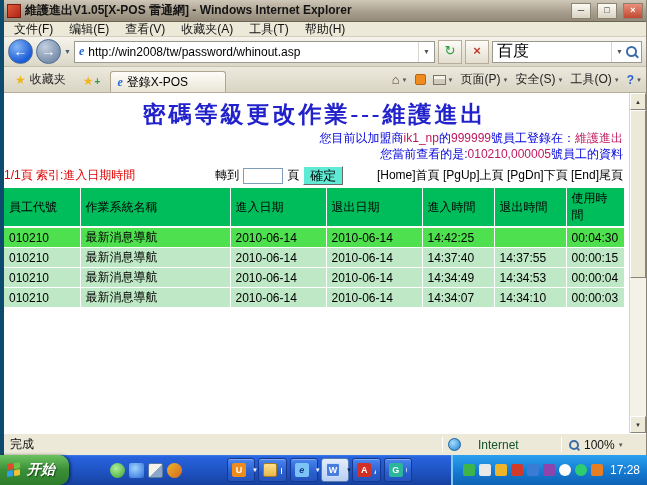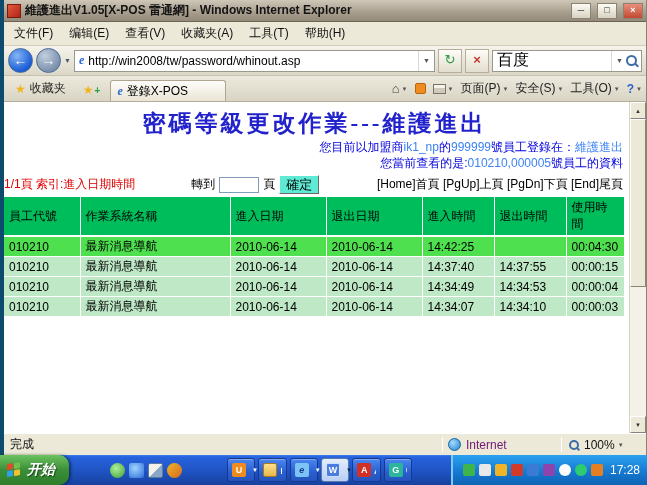--- a/index.html
+++ b/index.html
@@ -9,21 +9,21 @@
   .window { flex:1; display:flex; flex-direction:column; min-height:0; border-left:4px solid #0c4a6e; border-right:1px solid #8a8272; background:#ece9d8; }
 
   
   .titlebar { height:22px; display:flex; align-items:center; gap:4px; padding:0 3px; background:linear-gradient(#cfc7b8,#a79d8c 60%,#948a79); border-bottom:1px solid #6b6354; font-weight:bold; color:#141414; }
   .favicon { width:14px; height:14px; background:linear-gradient(135deg,#e05a3a,#b02418); border:1px solid #7c1a10; flex:0 0 auto; }
   .title-text { flex:1; white-space:nowrap; overflow:hidden; }
   .winbtn { width:20px; height:16px; margin-left:2px; font-size:9px; line-height:13px; text-align:center; background:linear-gradient(#fdfbf5,#d8d2c2); border:1px solid #8a8272; color:#222; cursor:default; }
   .winbtn.close { background:linear-gradient(#ea8f7c,#c14830); color:#fff; font-weight:bold; }
 
   
-  .menubar { height:24px; display:flex; align-items:center; background:#ece9d8; border-bottom:1px solid #d2cebd; padding-left:2px; }
+  .menubar { height:15px; display:flex; align-items:center; background:#ece9d8; border-bottom:1px solid #d2cebd; padding-left:2px; }
   .menu-item { padding:2px 8px; color:#111; }
 
   
   .navbar { height:30px; display:flex; align-items:center; gap:3px; padding:0 4px; background:linear-gradient(#f5f3eb,#dcd8c8); border-bottom:1px solid #c6c1ae; }
   .circle-btn { width:25px; height:25px; border-radius:50%; border:1px solid #4a6a96; color:#fff; font-size:14px; line-height:22px; text-align:center; flex:0 0 auto; }
   .back-btn { background:radial-gradient(circle at 35% 30%,#85b6f5,#1b5cd8 70%); }
   .fwd-btn  { background:radial-gradient(circle at 35% 30%,#c3cfdf,#7b91ad 70%); }
   .mini-drop { font-size:7px; color:#4a5a6a; }
   .address { flex:1; height:22px; background:#fff; border:1px solid #98988e; display:flex; align-items:center; gap:4px; padding:0 4px; min-width:0; }
   .site-icon { color:#2b6cd8; font:bold italic 12px "Liberation Serif",serif; }
@@ -49,24 +49,24 @@
   .home-glyph { font-size:13px; color:#4a4436; }
   .feed-icon { width:11px; height:11px; background:#f08c1e; border-radius:2px; border:1px solid #b86410; }
   .print-icon { width:13px; height:10px; background:linear-gradient(#f4f2ea 0 3px,#cfcabc 3px); border:1px solid #7a7466; }
   .help-glyph { font-weight:bold; color:#2a5fd0; }
 
   
   .content { flex:1; display:flex; min-height:0; background:#fff; border-top:1px solid #b5ad9a; }
   .page-inner { flex:1; min-width:0; padding:2px 4px 0 0; overflow:hidden; }
   .page-title { margin-top:4px; text-align:center; font:bold 23px "Liberation Serif","DejaVu Serif",serif; color:#2222cc; letter-spacing:3px; }
   .info-line { text-align:right; line-height:16px; padding-right:2px; }
-  .t-blue { color:#0000dd; } .t-red { color:#3b82f6; }
+  .t-blue { color:#0000dd; } .t-red { color:#be185d; }
   .toolbar { display:flex; gap:2px; margin-top:2px; }
   .tb-btn { flex:1 1 auto; height:20px; background:#2fc3c9; border:1px solid #18a0a6; color:#0000c0; font-size:12px; white-space:nowrap; padding:0 8px; display:flex; align-items:center; justify-content:center; cursor:default; }
-  .pager { display:flex; align-items:center; margin-top:3px; height:21px; }
+  .pager { display:flex; align-items:center; margin-top:3px; height:21px;gap:24px; }
   .pager-status { color:#e00000; }
   .goto-group { display:flex; align-items:center; gap:4px; margin-left:56px; }
   .goto-input { width:40px; height:16px; border:1px solid #7f9db9; font-size:12px; font-family:inherit; }
   .confirm-btn { height:19px; padding:0 6px; font-size:13px; font-family:Liberation Mono, monospace; background:#5eead4; border:1px solid; border-color:#fff #6a6a6a #6a6a6a #fff; }
   .pager-keys { margin-left:auto; color:#000000; padding-right:2px; }
 
   table.sessions { width:100%; border-collapse:collapse; table-layout:fixed; margin-top:2px; }
   .sessions th { background:#00bd5c; color:#000; font-weight:normal; text-align:left; padding:2px 5px; border-bottom:2px solid #fff; border-right:1px solid #fff; font-size:12px; }
   .sessions td { padding:1px 5px; border-bottom:1px solid #fff; border-right:1px solid #fff; font-size:12px; color:#000; overflow:hidden; white-space:nowrap; }
   tr.row-selected td { background:#4ee04e; }
@@ -75,21 +75,21 @@
   
   .vscroll { width:17px; background:#f3f1e8; border-left:1px solid #d8d4c4; display:flex; flex-direction:column; }
   .sarrow { height:17px; background:#ece9d8; border:1px solid; border-color:#fff #8a8476 #8a8476 #fff; font-size:6px; color:#333; display:flex; align-items:center; justify-content:center; }
   .sthumb { height:168px; background:#ece9d8; border:1px solid; border-color:#fff #8a8476 #8a8476 #fff; }
   .strack-fill { flex:1; }
 
   
   .statusbar { height:22px; display:flex; align-items:center; gap:5px; padding:0 3px; background:#ece9d8; border-top:1px solid #fff; }
   .status-done { flex:1; padding-left:3px; color:#111; }
   .sep { width:1px; height:15px; background:#c4c0ae; border-right:1px solid #fff; }
-  .zone { display:flex; align-items:center; gap:5px; width:108px; color:#701a75; }
+  .zone { display:flex; align-items:center; gap:17px; width:108px; color:#14532d; }
   .globe { width:13px; height:13px; border-radius:50%; background:radial-gradient(circle at 35% 35%,#a5dcff,#1f7fd0); border:1px solid #15649f; }
   .zoomarea { display:flex; align-items:center; gap:3px; width:76px; color:#111; }
   .mag-s { width:14px; height:14px; position:relative; }
   .mag-s::before { content:""; position:absolute; left:2px; top:2px; width:6px; height:6px; border:2px solid #3a6ea5; border-radius:50%; }
   .mag-s::after { content:""; position:absolute; left:9px; top:10px; width:4px; height:2px; background:#3a6ea5; transform:rotate(45deg); }
   .drop-s { font-size:6px; color:#555; }
 
   
   .taskbar { height:30px; display:flex; align-items:center; background:linear-gradient(#3f80f0 0%,#2763de 6%,#1f53c2 55%,#16419f 100%);gap:35px; }
   .start-btn { height:30px; padding:0 14px 0 7px; display:flex; align-items:center; gap:5px; background:linear-gradient(#6cc25f,#3a8f37 50%,#2e7d2b); border-radius:0 10px 10px 0; color:#fff; font-weight:bold; font-style:italic; font-size:14px; text-shadow:1px 1px 1px #1c4a1a; box-shadow:2px 0 3px rgba(0,0,0,.45); flex:0 0 auto; }

